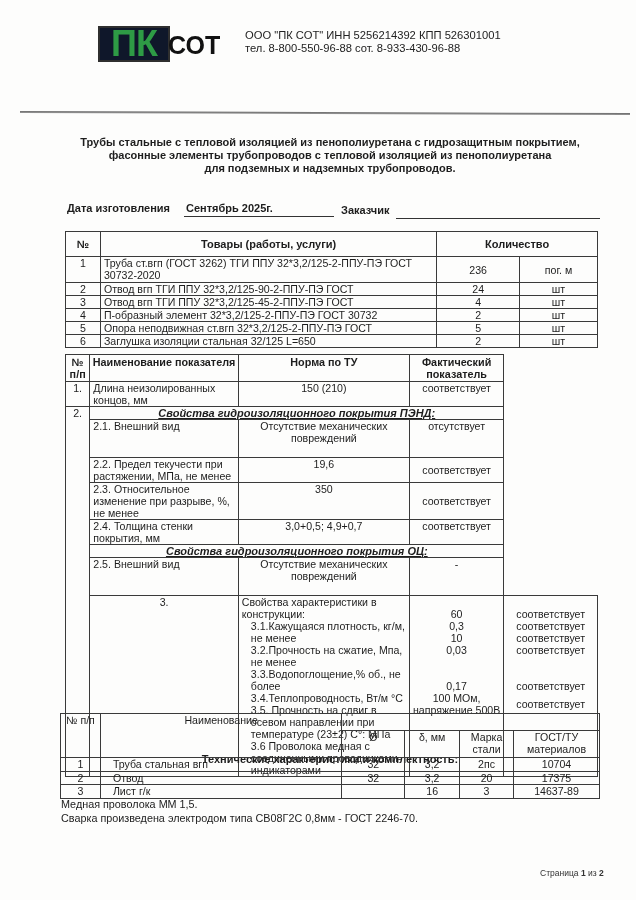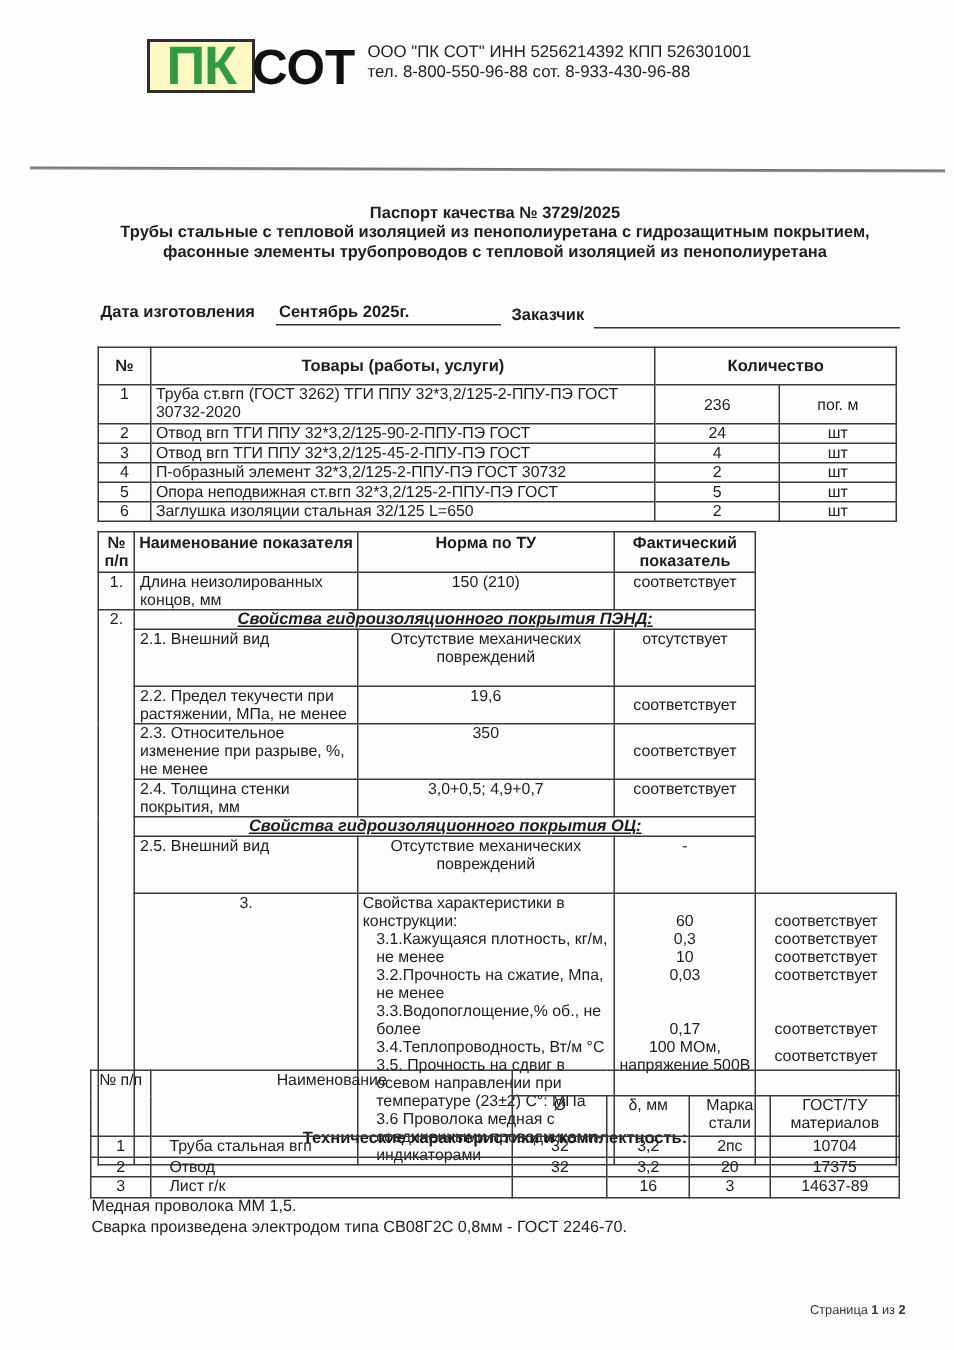--- a/index.html
+++ b/index.html
@@ -1,23 +1,23 @@
 <!DOCTYPE html>
 <html><head>
 <meta charset="utf-8">
 <style>
   * { box-sizing: border-box; margin: 0; padding: 0; }
   html, body { width: 636px; height: 900px; background: #fdfdfc; overflow: hidden; }
   body { position: relative; font-family: "Liberation Sans", sans-serif; color: #1d1d1d; }
   .abs { position: absolute; }
 
   
-  .logo-box { left: 98px; top: 26px; width: 72px; height: 36px; border: 2px solid #2f2f2f; background: #fef9c3; display: flex; align-items: center; justify-content: center; }
+  .logo-box { left: 98px; top: 26px; width: 72px; height: 36px; border: 2px solid #2f2f2f; background: #0f172a; display: flex; align-items: center; justify-content: center; }
   .logo-pk { font-family: "Liberation Sans", sans-serif; font-weight: bold; font-size: 36px; letter-spacing: -1px; line-height: 36px; }
-  .logo-cot { left: 168px; top: 28px; font-weight: bold; font-size: 33px; line-height: 34px; color: #111; letter-spacing: 0px; }
+  .logo-cot { left: 168px; top: 28px; font-weight: bold; font-size: 25px; line-height: 34px; color: #111; letter-spacing: 0px; }
   .company { left: 245px; top: 29px; font-size: 11.2px; line-height: 12.5px; color: #222; white-space: nowrap; }
   .hr { left: 20px; top: 112px; width: 610px; height: 2px; background: linear-gradient(to bottom, #6a6a6a, #999); transform: rotate(0.2deg); }
 
   
   .title-block { left: 60px; top: 136px; width: 540px; text-align: center; font-weight: bold; font-size: 11px; line-height: 13px; color: #1e1e1e; }
   .title-block .t1 { font-size: 11px; }
 
   
   .date-label { left: 67px; top: 202px; font-weight: bold; font-size: 11px; }
   .date-value { left: 186px; top: 202px; font-weight: bold; font-size: 11px; }
@@ -68,23 +68,23 @@
   <span class="logo-pk" style="color:#2e9b45">ПК</span>
 </div>
 <div class="abs logo-cot">СОТ</div>
 <div class="abs company">
   <div>ООО "ПК СОТ" ИНН 5256214392 КПП 526301001</div>
   <div>тел. 8-800-550-96-88 сот. 8-933-430-96-88</div>
 </div>
 <div class="abs hr"></div>
 
 <div class="abs title-block">
-  <div class="t1">Паспорт качества № 3729/2025</div>
   <div>Трубы стальные с тепловой изоляцией из пенополиуретана с гидрозащитным покрытием,</div>
   <div>фасонные элементы трубопроводов с тепловой изоляцией из пенополиуретана</div>
+  <div>для подземных и надземных трубопроводов.</div>
 </div>
 
 <div class="abs date-label">Дата изготовления</div>
 <div class="abs date-value">Сентябрь  2025г.</div>
 <div class="abs date-line"></div>
 <div class="abs cust-label">Заказчик</div>
 <div class="abs cust-line"></div>
 
 <table id="t1">
   <tbody>

